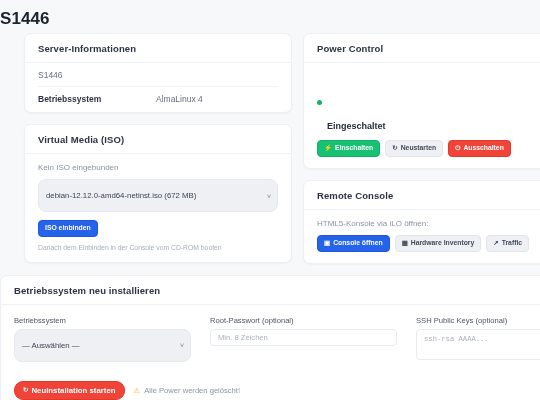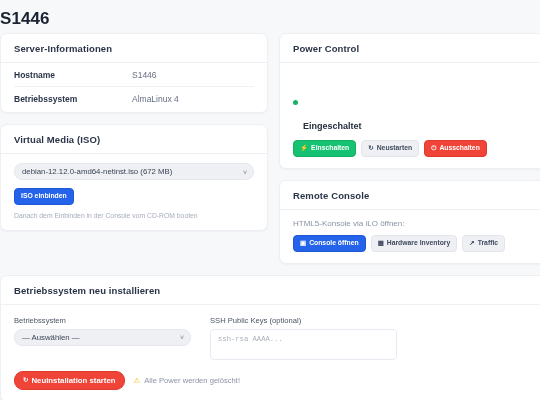--- a/index.html
+++ b/index.html
@@ -32,21 +32,21 @@
     position: absolute;
     top: 33px;
     left: 22px;
     width: 563px;
   }
   .cols {
     display: flex;
     gap: 11px;
     align-items: flex-start;
   }
-  .col { width: 268px; flex: 0 0 268px; }
+  .col { width: 268px; flex: 0 0 268px; margin-left: 24px; }
   .col-right { width: 284px; flex: 0 0 284px; }
 
   .card {
     background: #ffffff;
     border: 1px solid #edeff3;
     border-radius: 7px;
     box-shadow: 0 1px 2px rgba(16,24,40,0.04);
     margin-bottom: 11px;
     overflow: hidden;
   }
@@ -125,21 +125,21 @@
   }
   .hint-sm {
     font-size: 6.8px;
     color: #a6adbb;
     margin: 7px 0 0 0;
   }
 
   .select-box {
     position: relative;
     width: 100%;
-    height: 17px;
+    height: 33px;
     background: #eef0f4;
     border: 1px solid #e5e8ee;
     border-radius: 8px;
     font-size: 7.8px;
     color: #3b4454;
     display: flex;
     align-items: center;
     padding: 0 16px 0 7px;
     margin-bottom: 8px;
   }
@@ -221,33 +221,33 @@
 
   <div class="grid">
     <div class="cols">
 
       <div class="col">
 
         <div class="card">
           <div class="card-head">Server-Informationen</div>
           <div class="card-body tight">
             <div class="info-row">
-              <div class="info-label">Hostname</div>
               <div class="info-value">S1446</div>
             </div>
             <div class="info-row">
               <div class="info-label">Betriebssystem</div>
               <div class="info-value">AlmaLinux 4</div>
             </div>
           </div>
         </div>
 
         <div class="card">
           <div class="card-head">Virtual Media (ISO)</div>
           <div class="card-body">
+            <p class="hint">Kein ISO eingebunden</p>
             <div class="select-box">
               <span>debian-12.12.0-amd64-netinst.iso (672 MB)</span>
               <span class="chev">˅</span>
             </div>
             <div class="btn-row">
               <button class="btn btn-blue">ISO einbinden</button>
             </div>
             <p class="hint-sm">Danach dem Einbinden in der Console vom CD-ROM booten</p>
           </div>
         </div>
@@ -310,20 +310,26 @@
         <div class="form-grid">
 
           <div class="field f1">
             <label class="field-label">Betriebssystem</label>
             <div class="select-box" style="margin-bottom:8px">
               <span>— Auswählen —</span>
               <span class="chev">˅</span>
             </div>
           </div>
 
+          <div class="field f2">
+            <label class="field-label">Root-Passwort (optional)</label>
+            <div class="text-input">
+              <span>Min. 8 Zeichen</span>
+            </div>
+          </div>
 
           <div class="field f3">
             <label class="field-label">SSH Public Keys (optional)</label>
             <div class="text-area">
               <span>ssh-rsa AAAA...</span>
             </div>
           </div>
 
         </div>
 

